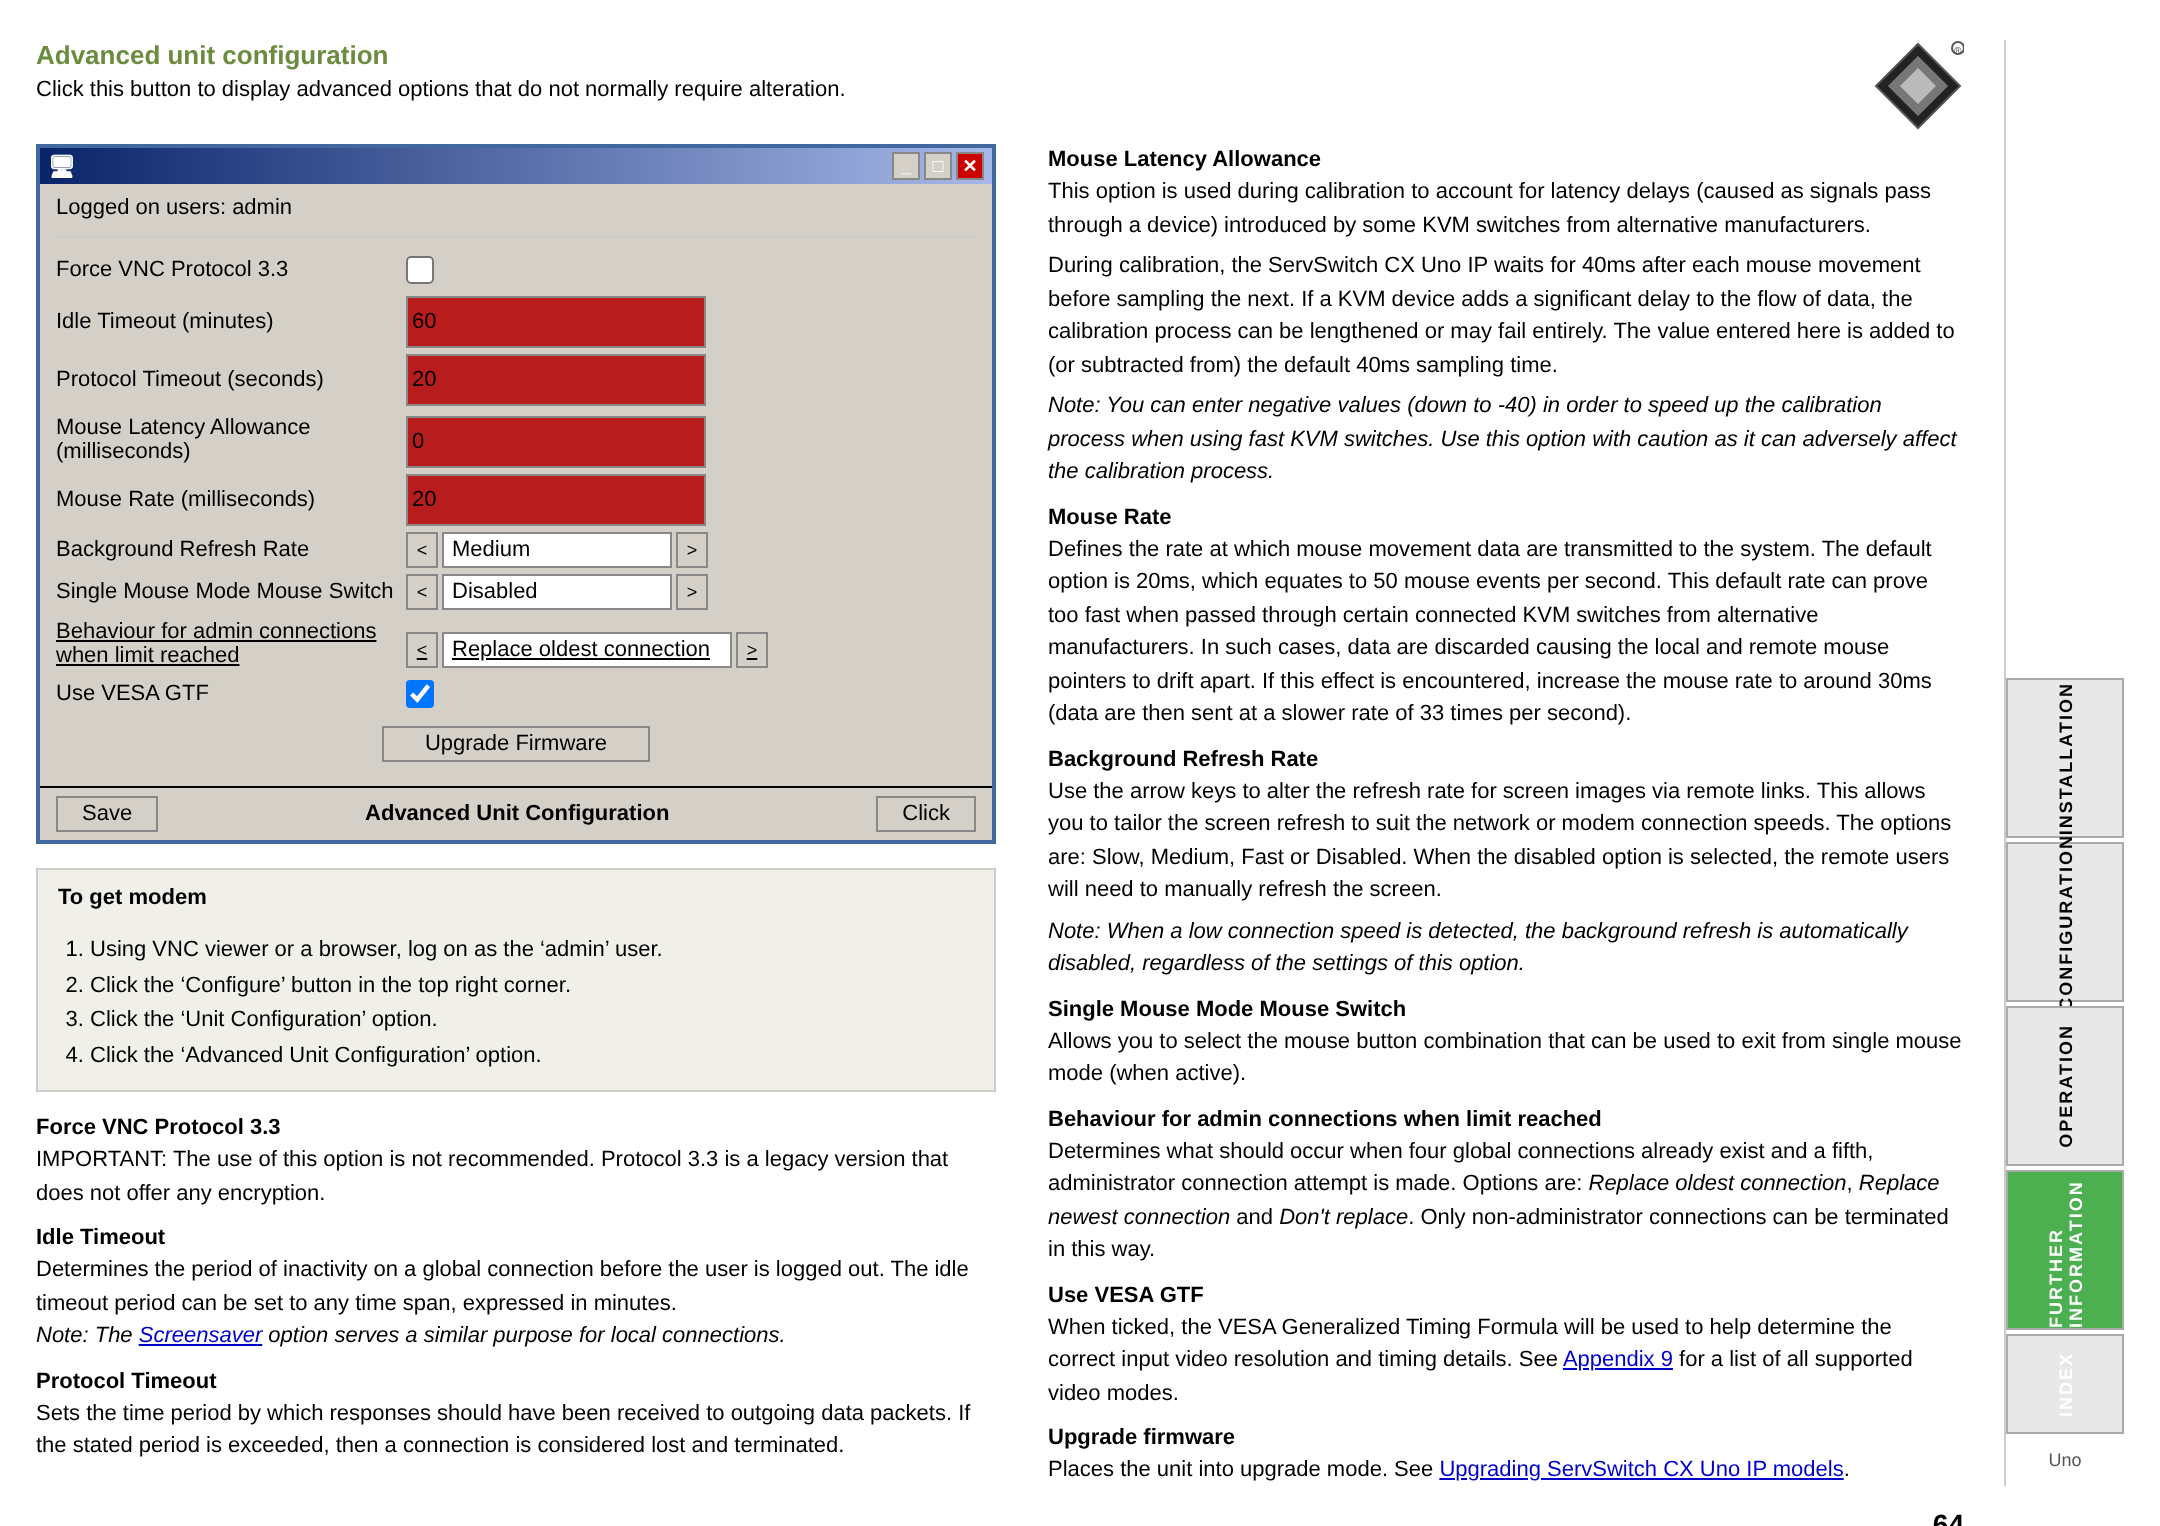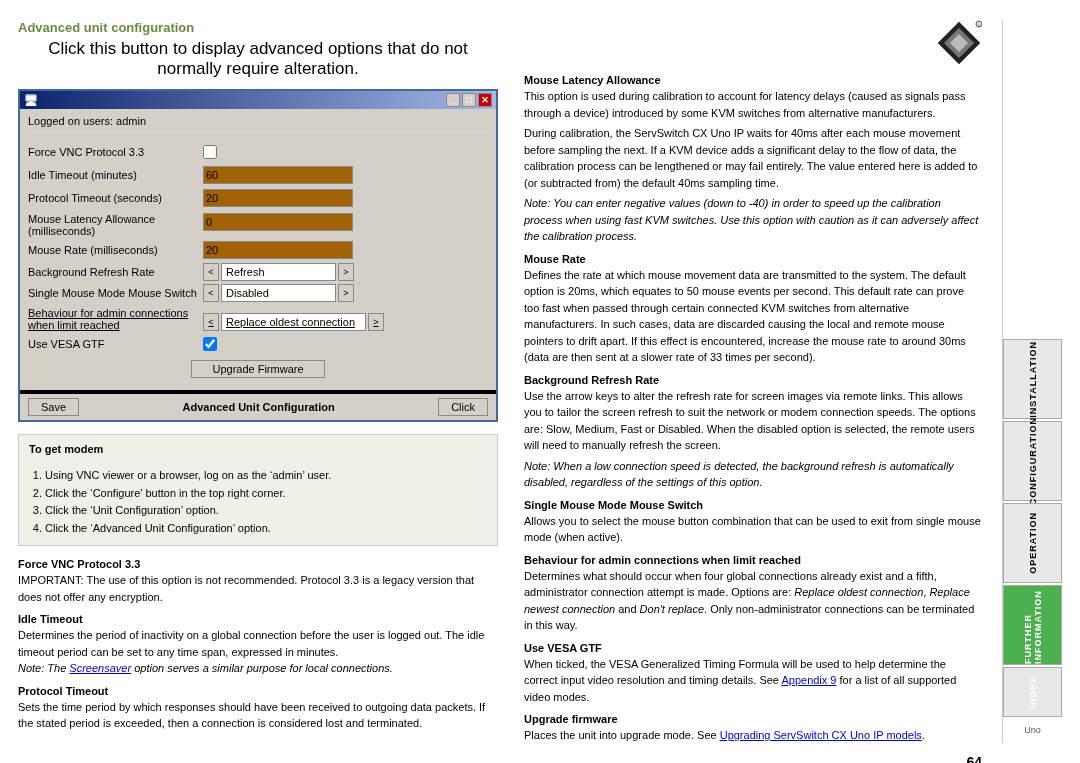--- a/index.html
+++ b/index.html
@@ -106,24 +106,23 @@
 
     
     .section-title {
       font-size: 13px;
       font-weight: bold;
       color: #6b8c3e;
       margin-bottom: 4px;
     }
 
     .section-subtitle {
-      font-size: 17px;
+      font-size: 11px;
       color: #000;
-      margin-bottom: 10px;
-      text-align: center;
+      margin-bottom: 21px;
     }
 
     
     .dialog-window {
       border: 2px solid #4169a0;
       background: #d4d0c8;
       margin-bottom: 12px;
       font-size: 11px;
     }
 
@@ -174,24 +173,24 @@
 
     .dialog-form-label {
       font-size: 11px;
       width: 175px;
       flex-shrink: 0;
     }
 
     .dialog-form-input {
       width: 150px;
       height: 18px;
-      background: #a16207;
+      background: #b91c1c;
       border: 1px solid #888;
       font-size: 11px;
-      padding: 0 2px;
+      padding: 12px 2px;
     }
 
     .dialog-checkbox {
       width: 14px;
       height: 14px;
     }
 
     .dialog-select-row {
       display: flex;
       align-items: center;
@@ -241,21 +240,21 @@
       border: 1px solid #888;
       font-size: 11px;
       cursor: pointer;
     }
 
     .dialog-footer {
       display: flex;
       justify-content: space-between;
       align-items: center;
       padding: 4px 8px;
-      border-top: 4px solid #000000;
+      border-top: 1px solid #000000;
       background: #d4d0c8;
     }
 
     .dialog-footer-btn {
       padding: 2px 12px;
       background: #d4d0c8;
       border: 1px solid #888;
       font-size: 11px;
       cursor: pointer;
     }
@@ -389,21 +388,21 @@
           </div>
           <div class="dialog-form-row">
             <span class="dialog-form-label">Mouse Rate (milliseconds)</span>
             <input type="text" class="dialog-form-input" value="20" style="">
           </div>
 
           <div class="dialog-select-row">
             <span class="dialog-select-label">Background Refresh Rate</span>
             <div class="dialog-select-control">
               <div class="select-arrow-btn">&lt;</div>
-              <div class="select-value">Refresh</div>
+              <div class="select-value">Medium</div>
               <div class="select-arrow-btn">&gt;</div>
             </div>
           </div>
           <div class="dialog-select-row">
             <span class="dialog-select-label">Single Mouse Mode Mouse Switch</span>
             <div class="dialog-select-control">
               <div class="select-arrow-btn">&lt;</div>
               <div class="select-value">Disabled</div>
               <div class="select-arrow-btn">&gt;</div>
             </div>

